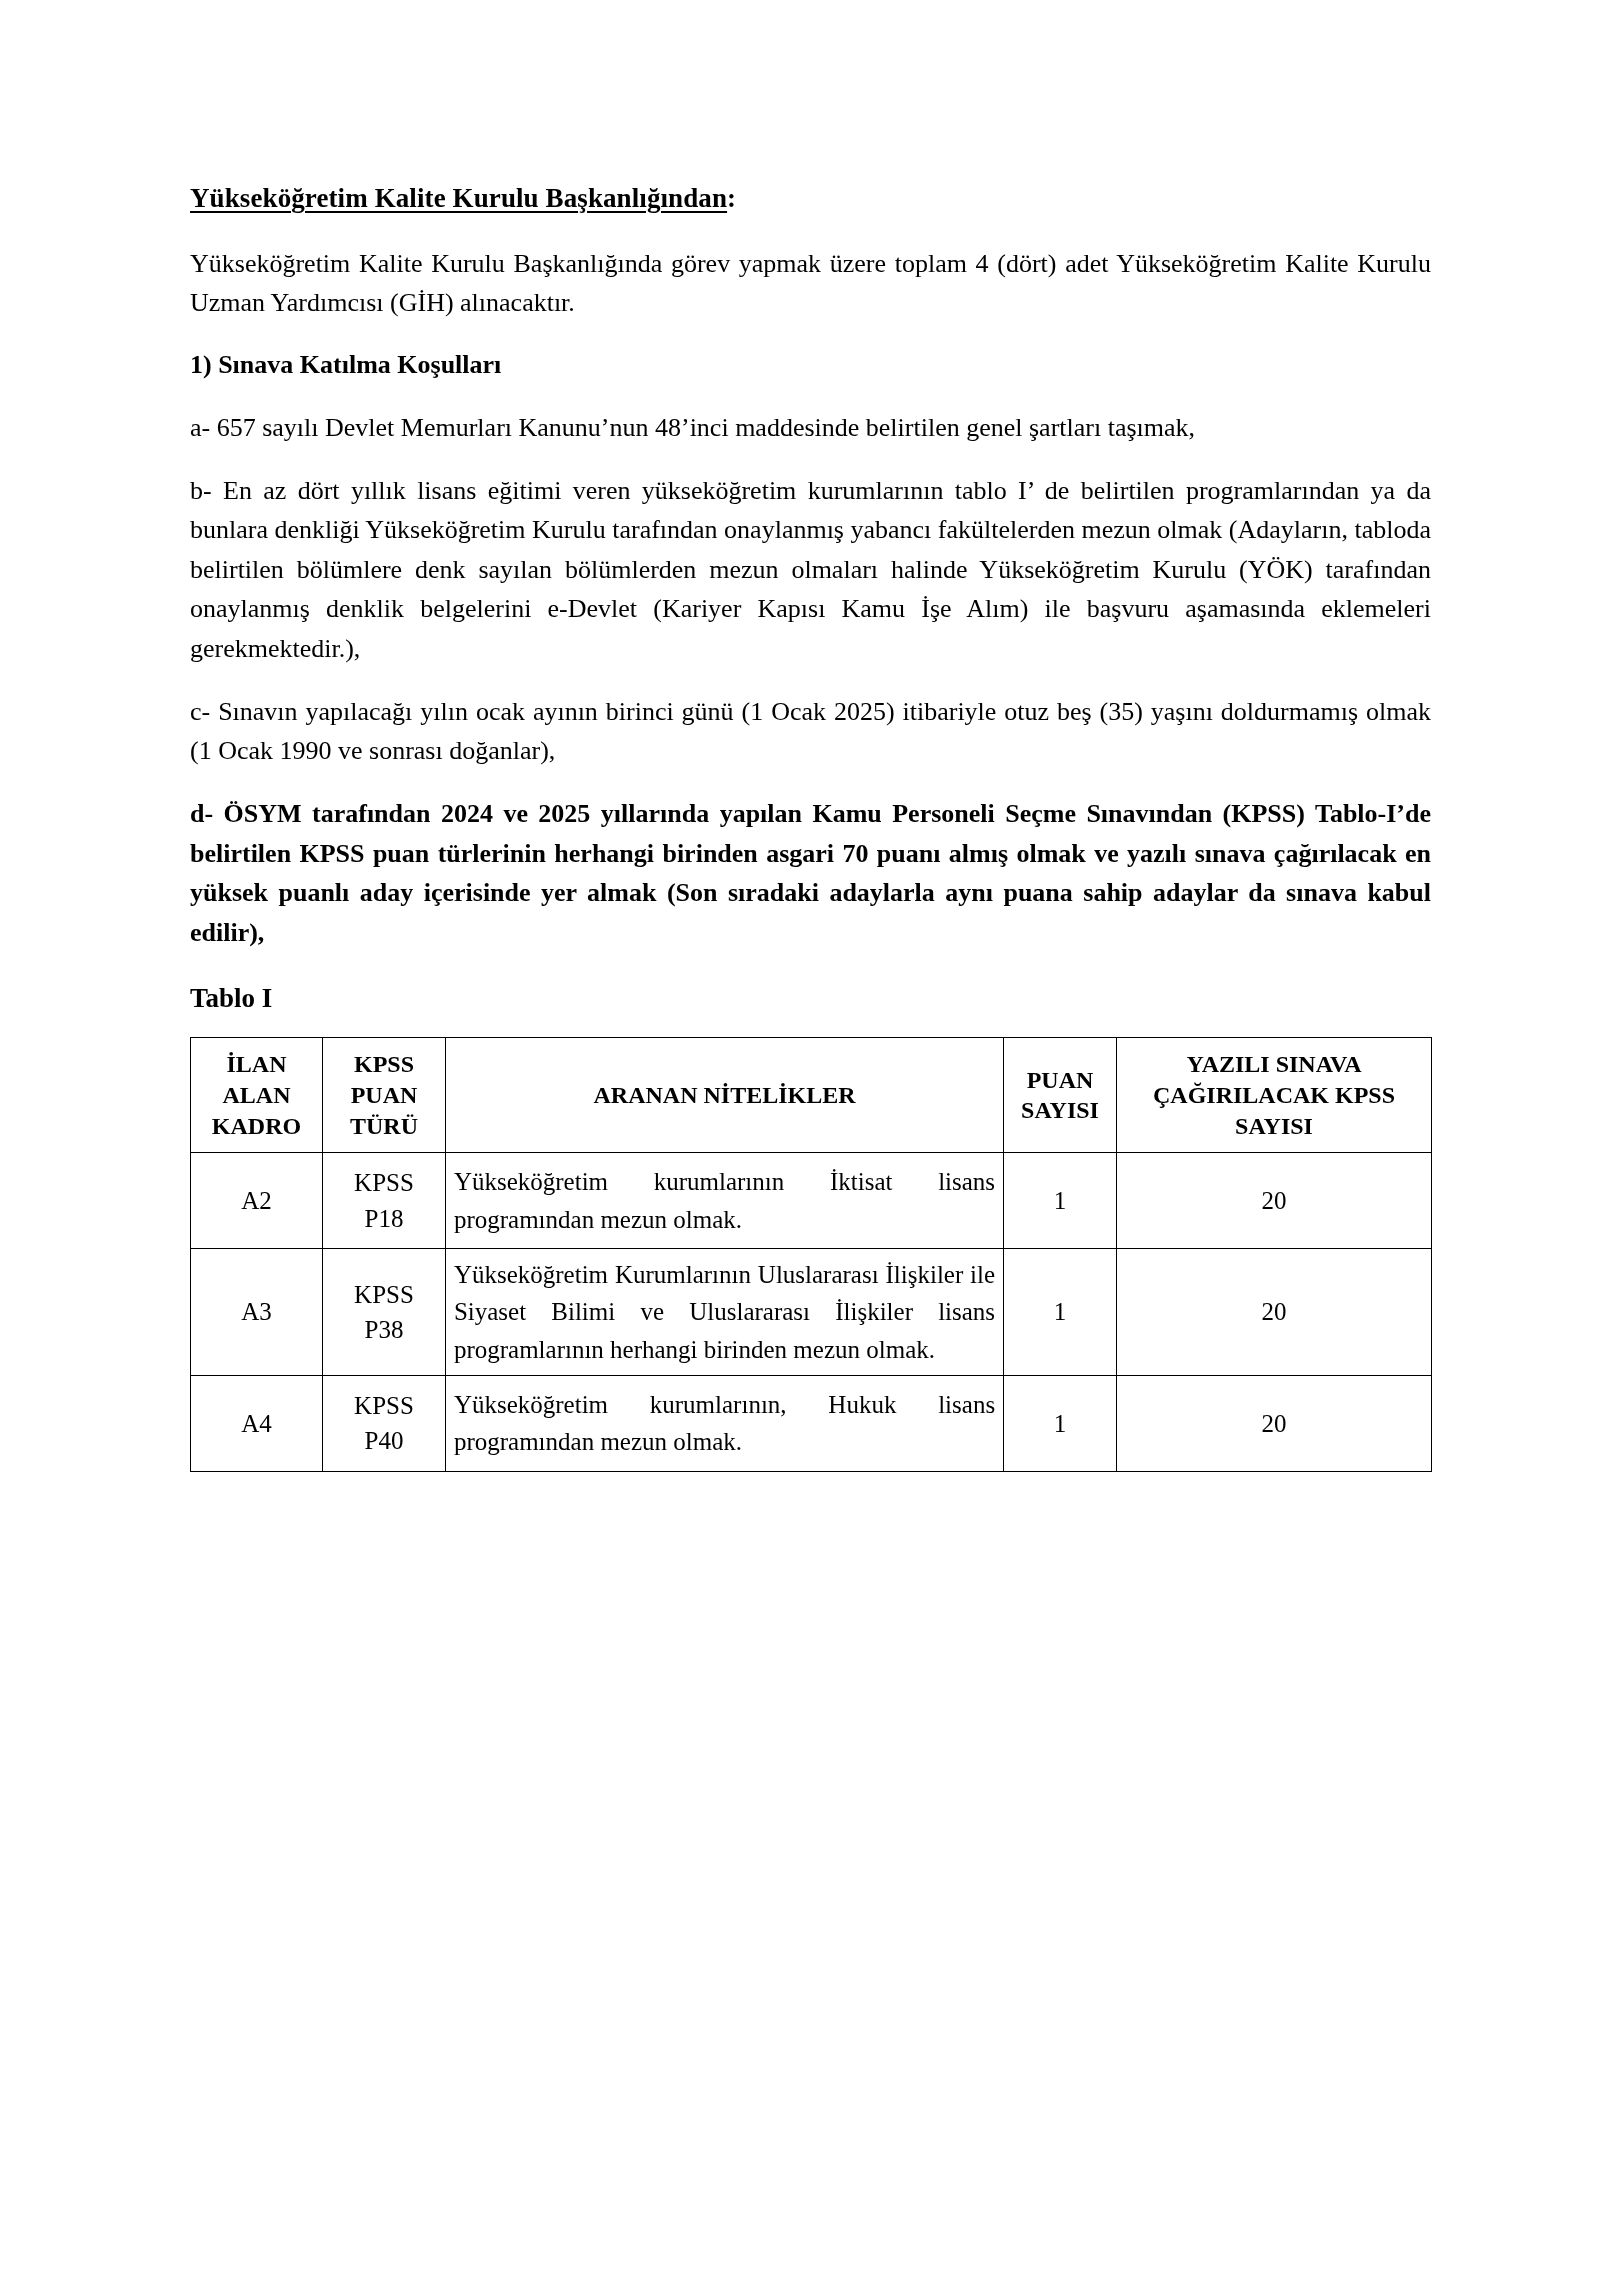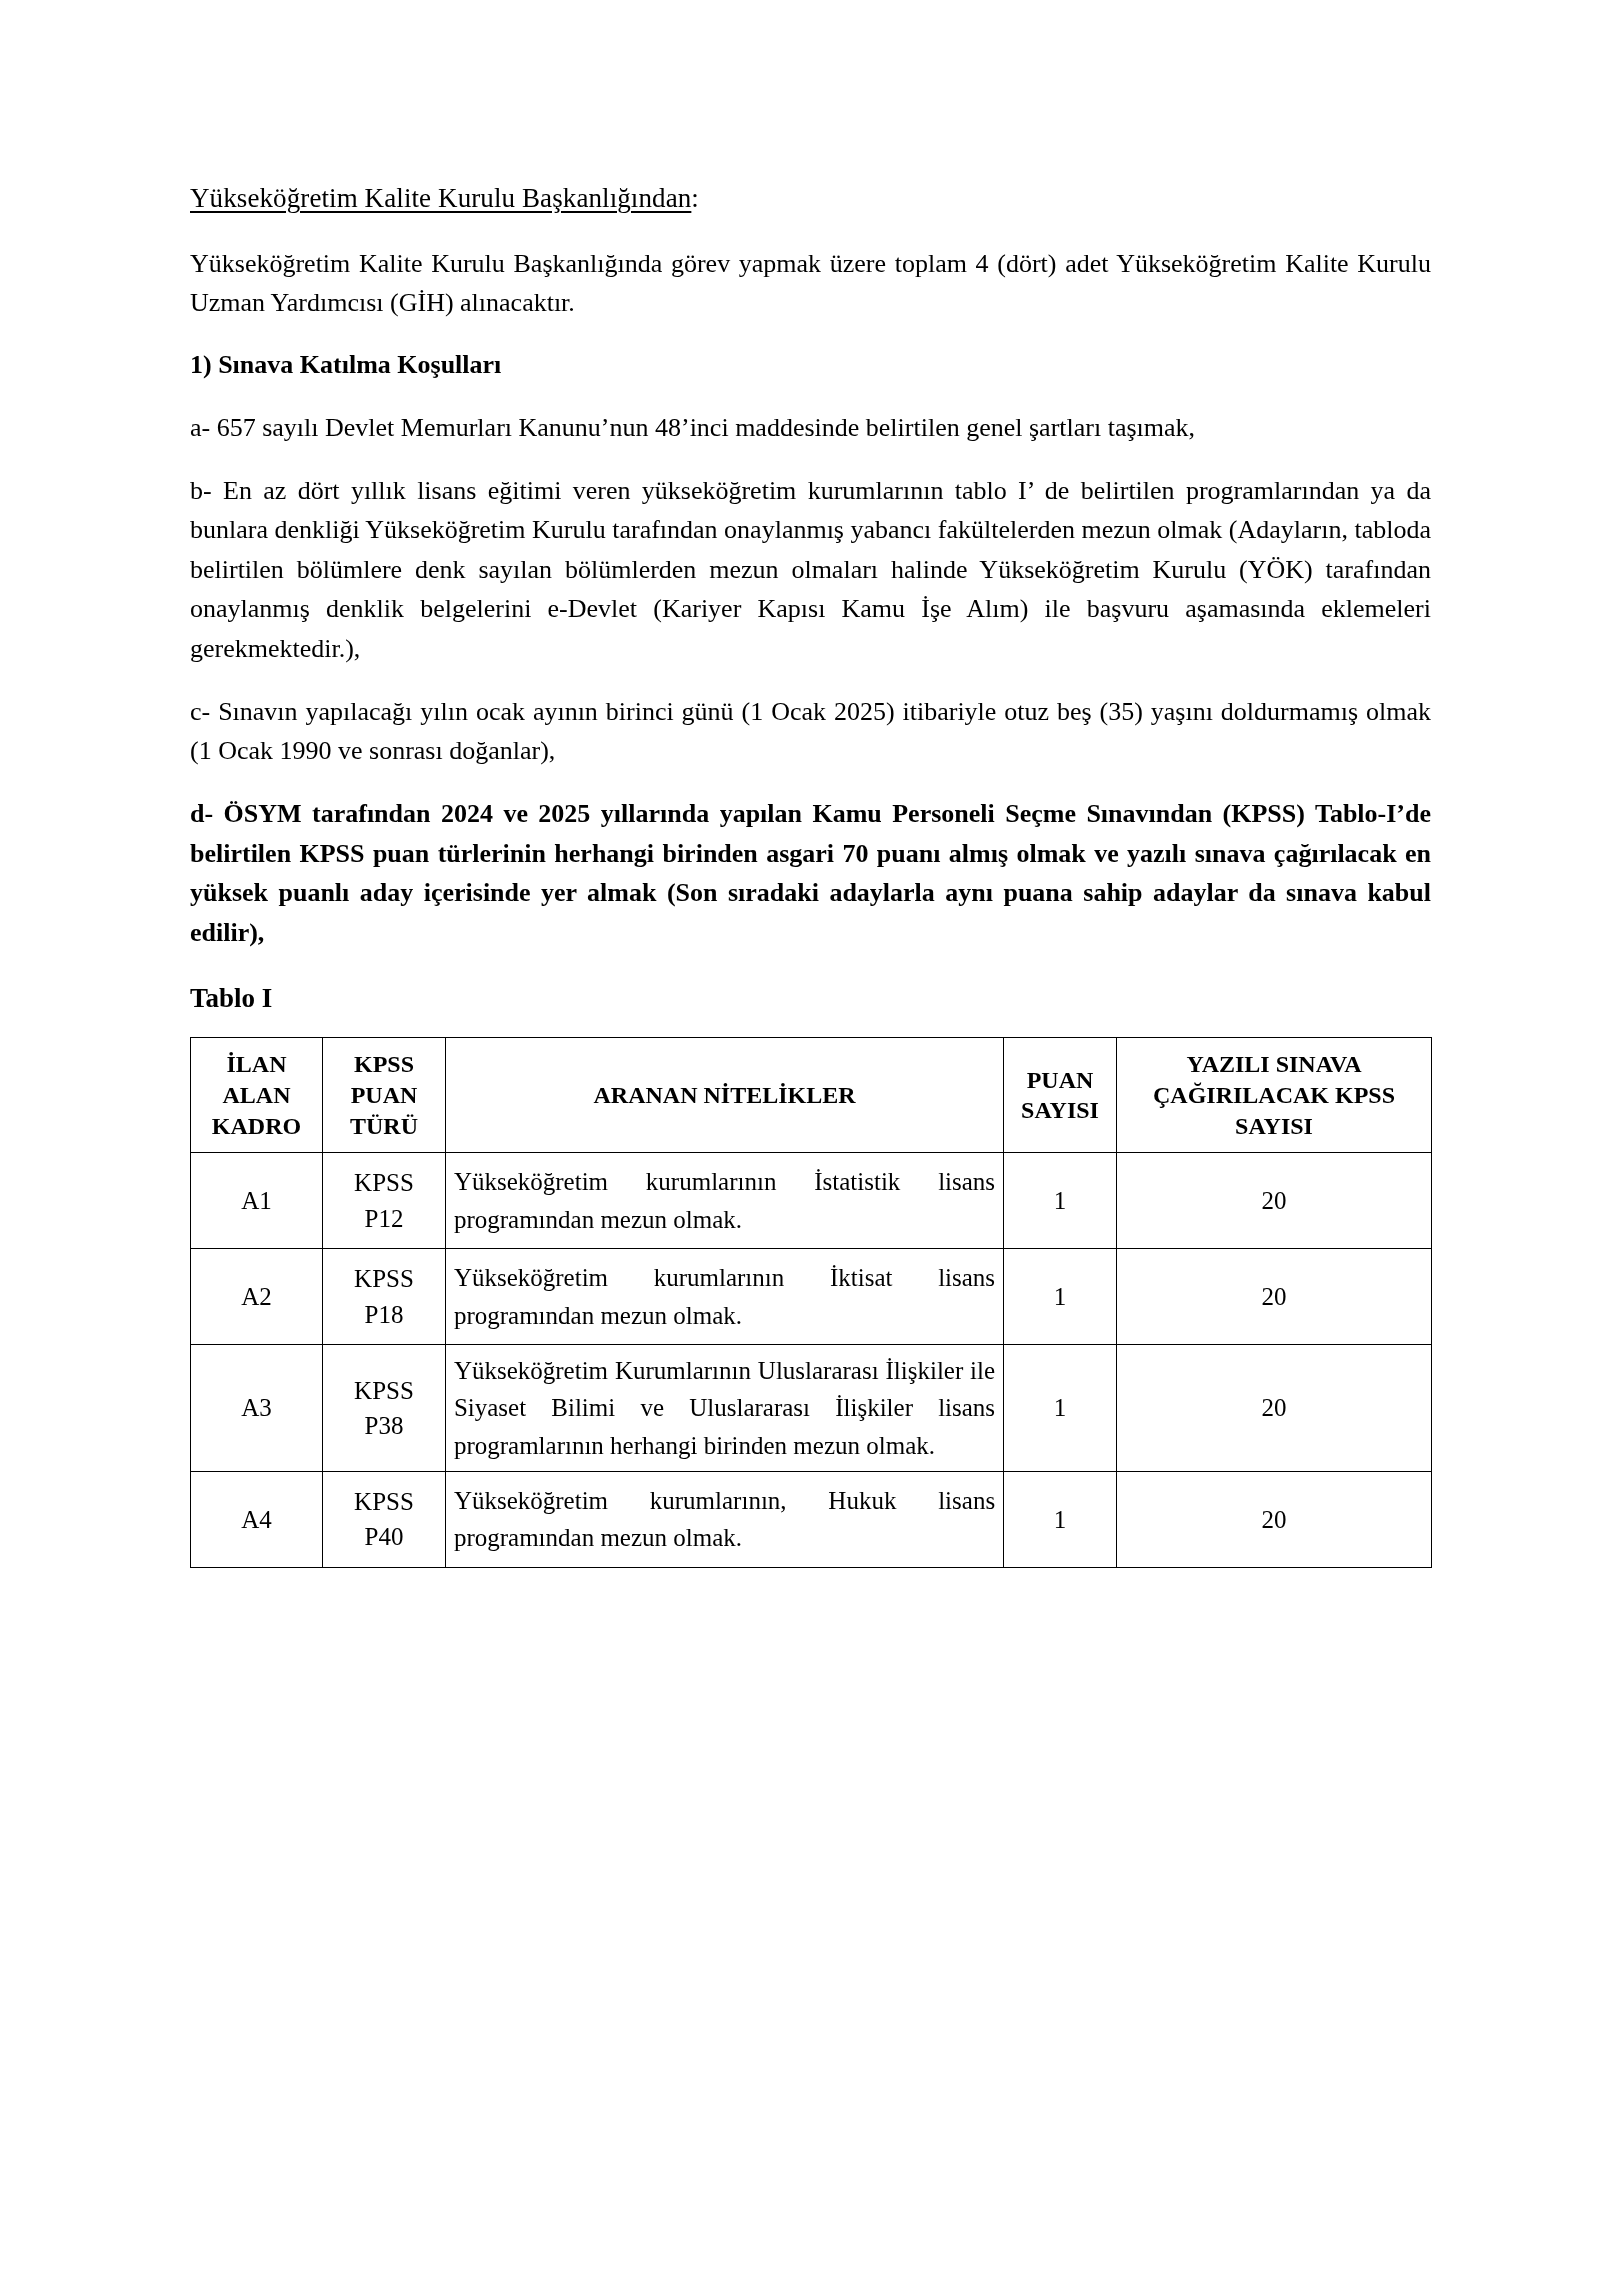--- a/index.html
+++ b/index.html
@@ -26,21 +26,21 @@
     position: absolute;
     left: 190px;
     top: 181px;
     width: 1241px;
   }
 
   
   .doc-heading {
     font-size: 27px;
     line-height: 1.30;
-    font-weight: normal;
+    font-weight: bold;
     margin: 0 0 27.5px 0;
     letter-spacing: 0.1px;
   }
   .doc-heading .ul {
     text-decoration: underline;
     text-decoration-thickness: 2px;
     text-underline-offset: 3.9px;
   }
   p.body-para {
     font-size: 26px;
@@ -145,28 +145,20 @@
       <thead>
         <tr>
           <th>İLAN ALAN KADRO</th>
           <th>KPSS PUAN TÜRÜ</th>
           <th>ARANAN NİTELİKLER</th>
           <th>PUAN SAYISI</th>
           <th>YAZILI SINAVA ÇAĞIRILACAK KPSS SAYISI</th>
         </tr>
       </thead>
       <tbody>
-        <tr class="r-1">
-          <td class="cell-code">A1</td>
-          <td class="cell-score">KPSS
-P12</td>
-          <td class="cell-qual">Yükseköğretim kurumlarının İstatistik lisans programından mezun olmak.</td>
-          <td class="cell-kadro">1</td>
-          <td class="cell-aday">20</td>
-        </tr>
         <tr class="r-2">
           <td class="cell-code">A2</td>
           <td class="cell-score">KPSS
 P18</td>
           <td class="cell-qual">Yükseköğretim kurumlarının İktisat lisans programından mezun olmak.</td>
           <td class="cell-kadro">1</td>
           <td class="cell-aday">20</td>
         </tr>
         <tr class="r-3">
           <td class="cell-code">A3</td>

